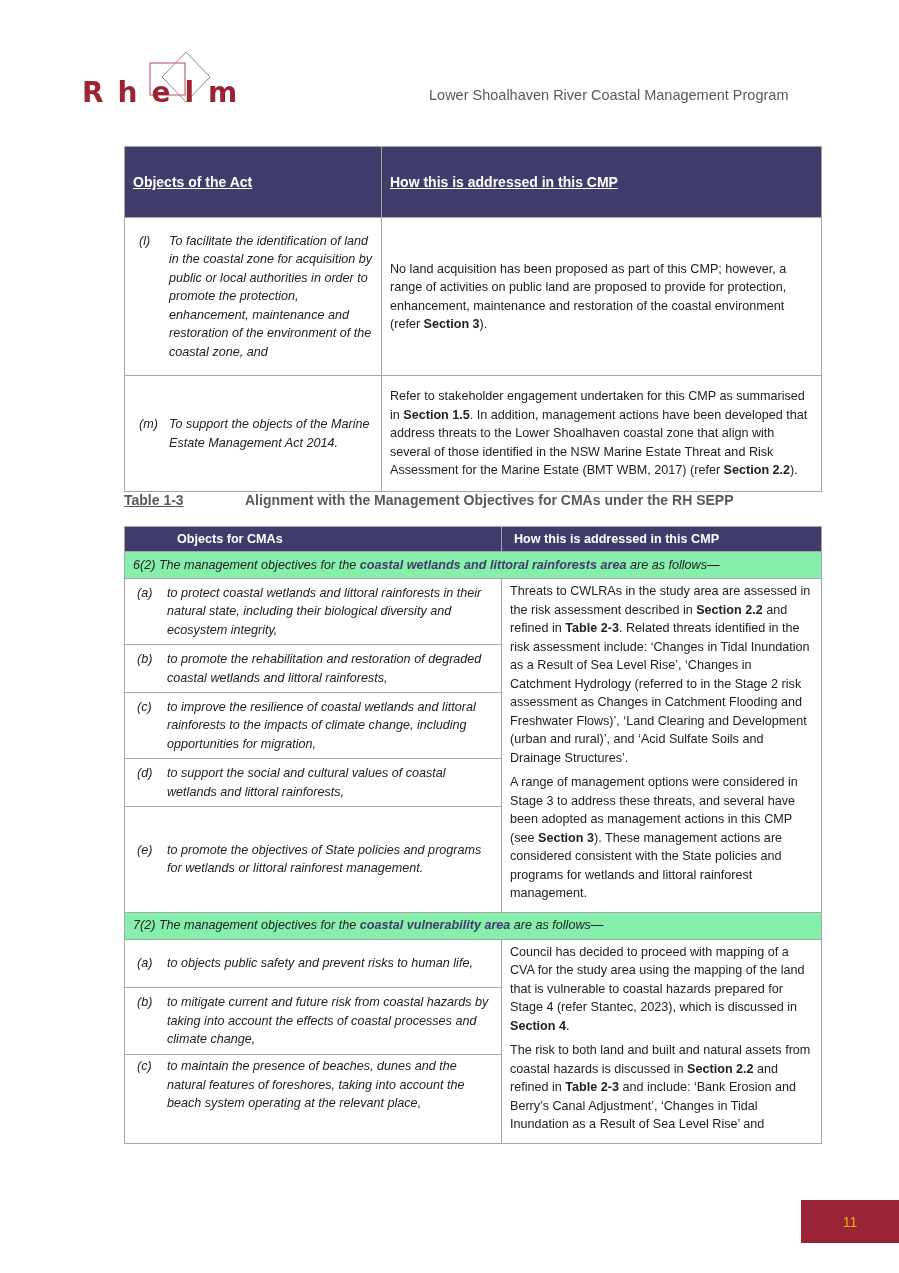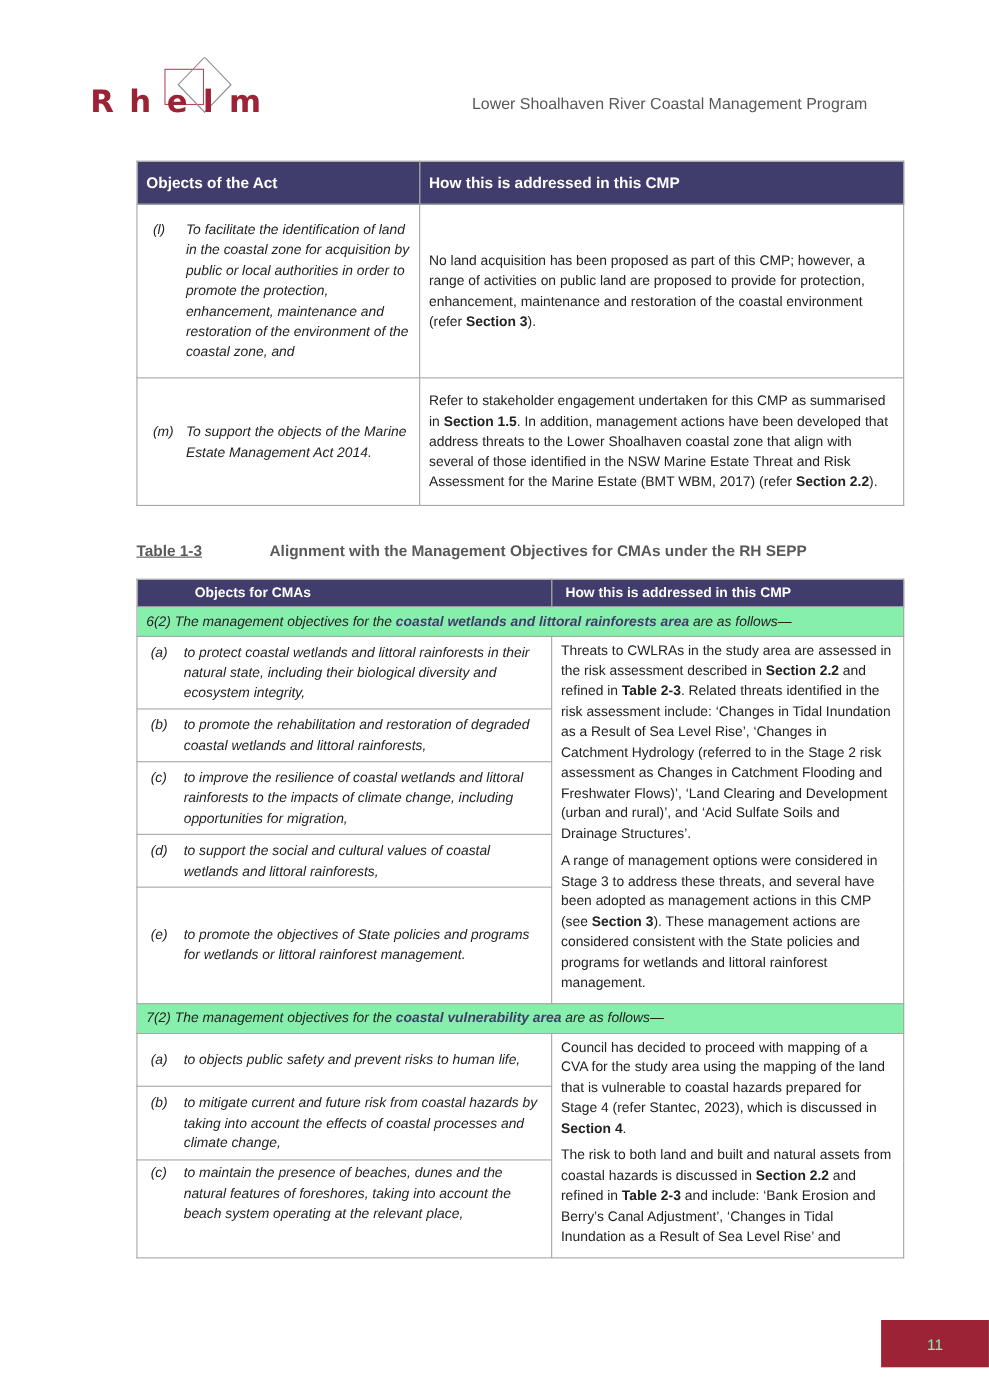--- a/index.html
+++ b/index.html
@@ -10,41 +10,41 @@
   }
   .logo { position: absolute; left: 82px; top: 52px; width: 160px; height: 56px; }
   .logo-text { position: absolute; left: 0; top: 24px; font-size: 28px; font-weight: bold; color: #9b2335; letter-spacing: 14px; font-family: "DejaVu Sans", sans-serif; }
   .logo svg { position: absolute; left: 0; top: 0; }
   .header-title { position: absolute; left: 429px; top: 87px; font-size: 14.5px; color: #595959; }
 
   table { border-collapse: collapse; position: absolute; font-size: 12.6px; line-height: 18.5px; }
   td, th { border: 1px solid #a6a6a6; vertical-align: middle; }
   th { background: #403c6b; color: #fff; text-align: left; font-weight: bold; }
   .t1 { left: 124px; top: 146px; width: 698px; }
-  .t1 th { height: 38px; padding: 0 8px; font-size: 14px; }
+  .t1 th { height: 38px; padding: 16px 8px; font-size: 14px; text-decoration: underline; }
   .t1 td { padding: 3px 8px; }
   .item { display: flex; font-style: italic; }
   .item .lbl { width: 30px; flex: none; padding-left: 4px; }
   .item .txt { flex: 1; }
   .t1 td.c1 .lbl { padding-left: 6px; }
 
   .caption { position: absolute; left: 124px; top: 492px; font-size: 14px; font-weight: bold; color: #595959; }
   .caption .num { display: inline-block; width: 121px; text-decoration: underline; }
 
   .t2 { left: 124px; top: 526px; width: 698px; }
   .t2 th { height: 24px; padding: 0 12px; font-size: 12.6px; }
   .t2 th.h1 { padding-left: 52px; }
   .t2 td { padding: 2px 8px; }
   .t2 .section-row td { background: #86efac; font-style: italic; padding: 2px 8px; height: 22px; }
   .hl { color: #403c6b; font-weight: bold; }
   .t2 td.resp { vertical-align: top; padding: 3px 8px; }
   .t2 td.resp p { margin: 0 0 6px 0; }
   b { font-weight: bold; }
 
-  .page-box { position: absolute; left: 801px; top: 1200px; width: 98px; height: 43px; background: #9b2335; color: #86efac; font-size: 14px; display: flex; align-items: center; justify-content: center; }
+  .page-box { position: absolute; left: 801px; top: 1200px; width: 98px; height: 43px; background: #9b2335; color: #eab308; font-size: 14px; display: flex; align-items: center; justify-content: center; }
 </style>
 </head>
 <body>
 
 <div class="logo">
   <svg width="160" height="56">
     <rect x="68" y="11" width="35" height="32" fill="none" stroke="#b54a58" stroke-width="1"></rect>
     <polygon points="104,0 128,25 104,50 80,25" fill="none" stroke="#8c8c8c" stroke-width="1"></polygon>
   </svg>
   <span class="logo-text">Rhelm</span>

